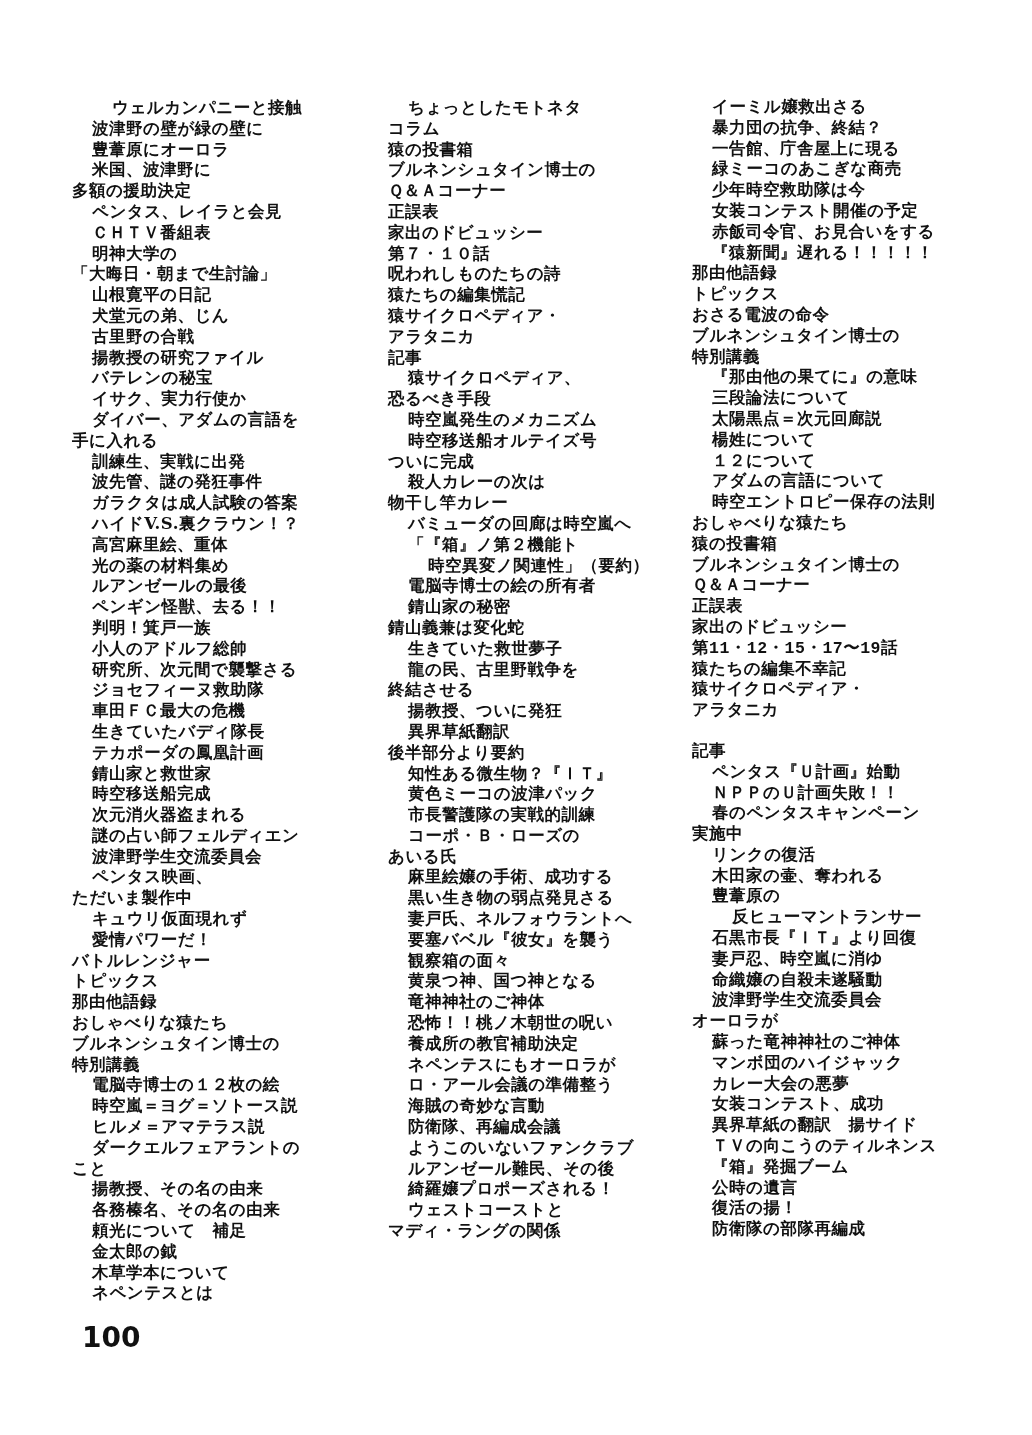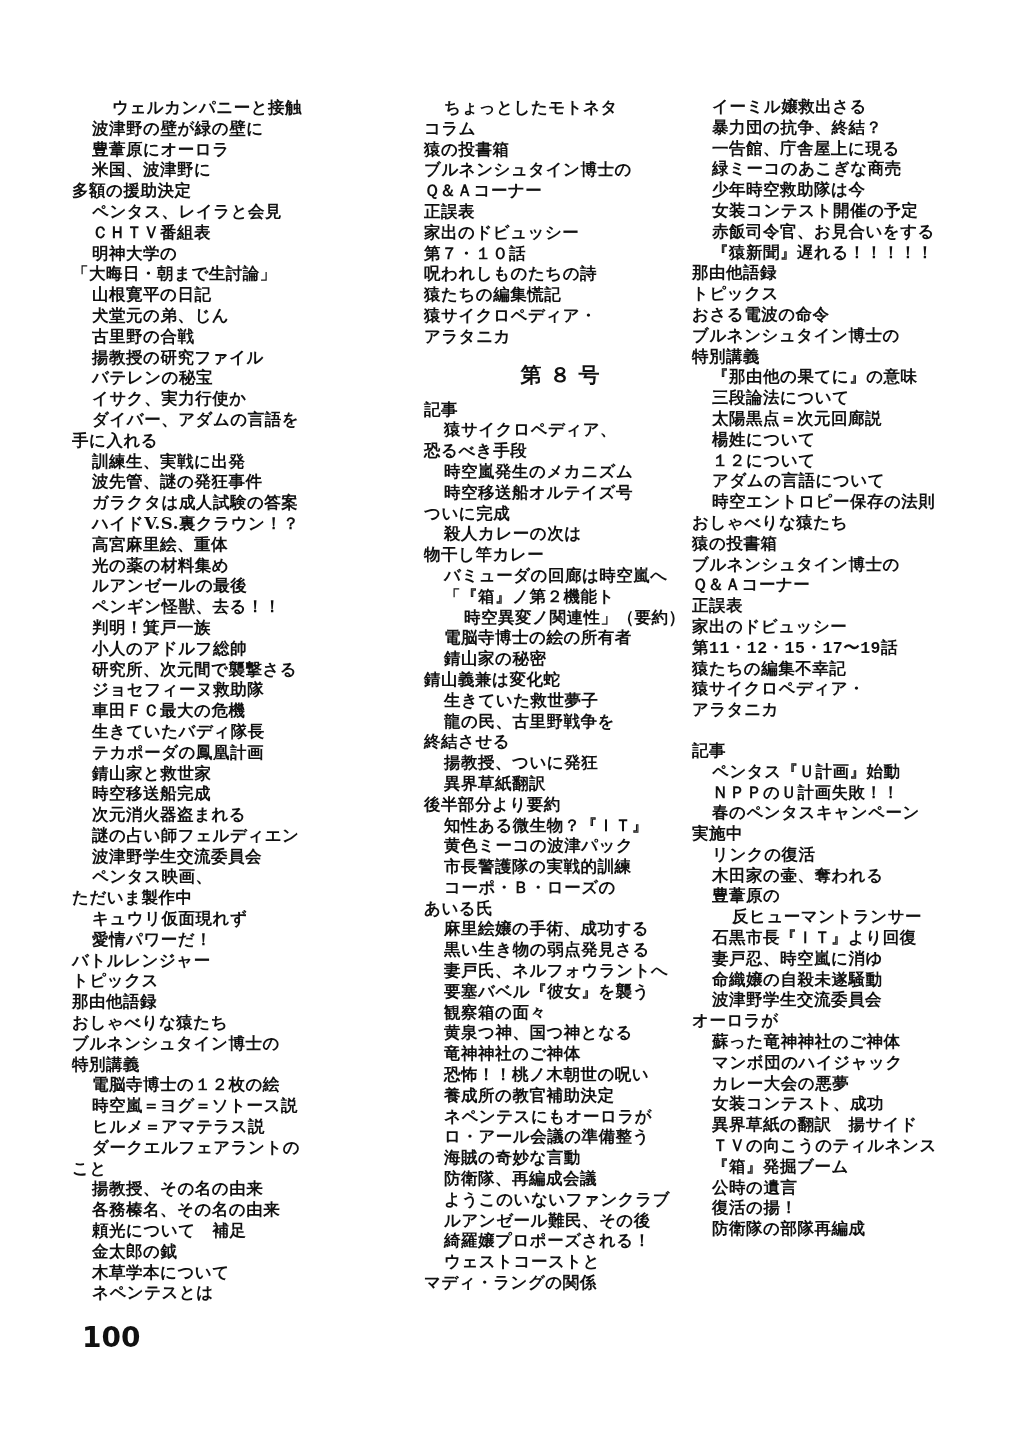--- a/index.html
+++ b/index.html
@@ -3,21 +3,21 @@
 <meta charset="utf-8">
 <style>
   html, body { margin: 0; padding: 0; background: #ffffff; }
   body {
     width: 1032px; height: 1435px; position: relative; overflow: hidden;
     font-family: "DejaVu Serif", "Liberation Serif", serif;
     color: #111111;
   }
   .col { position: absolute; top: 98px; }
   .col-1 { left: 72px; width: 280px; }
-  .col-2 { left: 388px; width: 280px; margin-left: 36px; }
+  .col-2 { left: 388px; width: 280px; }
   .col-3 { left: 692px; width: 270px; font-family: Liberation Mono, monospace; }
   .line {
     font-size: 16.5px; line-height: 20.8px; height: 20.8px;
     white-space: nowrap; letter-spacing: 0.5px; font-weight: bold;
   }
   .ind1 { padding-left: 20px; }
   .ind2 { padding-left: 40px; }
   .right { text-align: left; }
   .heading {
     font-size: 21px; font-weight: bold; letter-spacing: 8px;
@@ -100,21 +100,20 @@
       <div class="line">猿の投書箱</div>
       <div class="line">ブルネンシュタイン博士の</div>
       <div class="line right">Ｑ＆Ａコーナー</div>
       <div class="line">正誤表</div>
       <div class="line">家出のドビュッシー</div>
       <div class="line right">第７・１０話</div>
       <div class="line">呪われしものたちの詩</div>
       <div class="line">猿たちの編集慌記</div>
       <div class="line">猿サイクロペディア・</div>
       <div class="line right">アラタニカ</div>
-      <div class="heading">第８号</div>
       <div class="line">記事</div>
       <div class="line ind1">猿サイクロペディア、</div>
       <div class="line right">恐るべき手段</div>
       <div class="line ind1">時空嵐発生のメカニズム</div>
       <div class="line ind1">時空移送船オルテイズ号</div>
       <div class="line right">ついに完成</div>
       <div class="line ind1">殺人カレーの次は</div>
       <div class="line right">物干し竿カレー</div>
       <div class="line ind1">バミューダの回廊は時空嵐へ</div>
       <div class="line ind1">「『箱』ノ第２機能ト</div>

